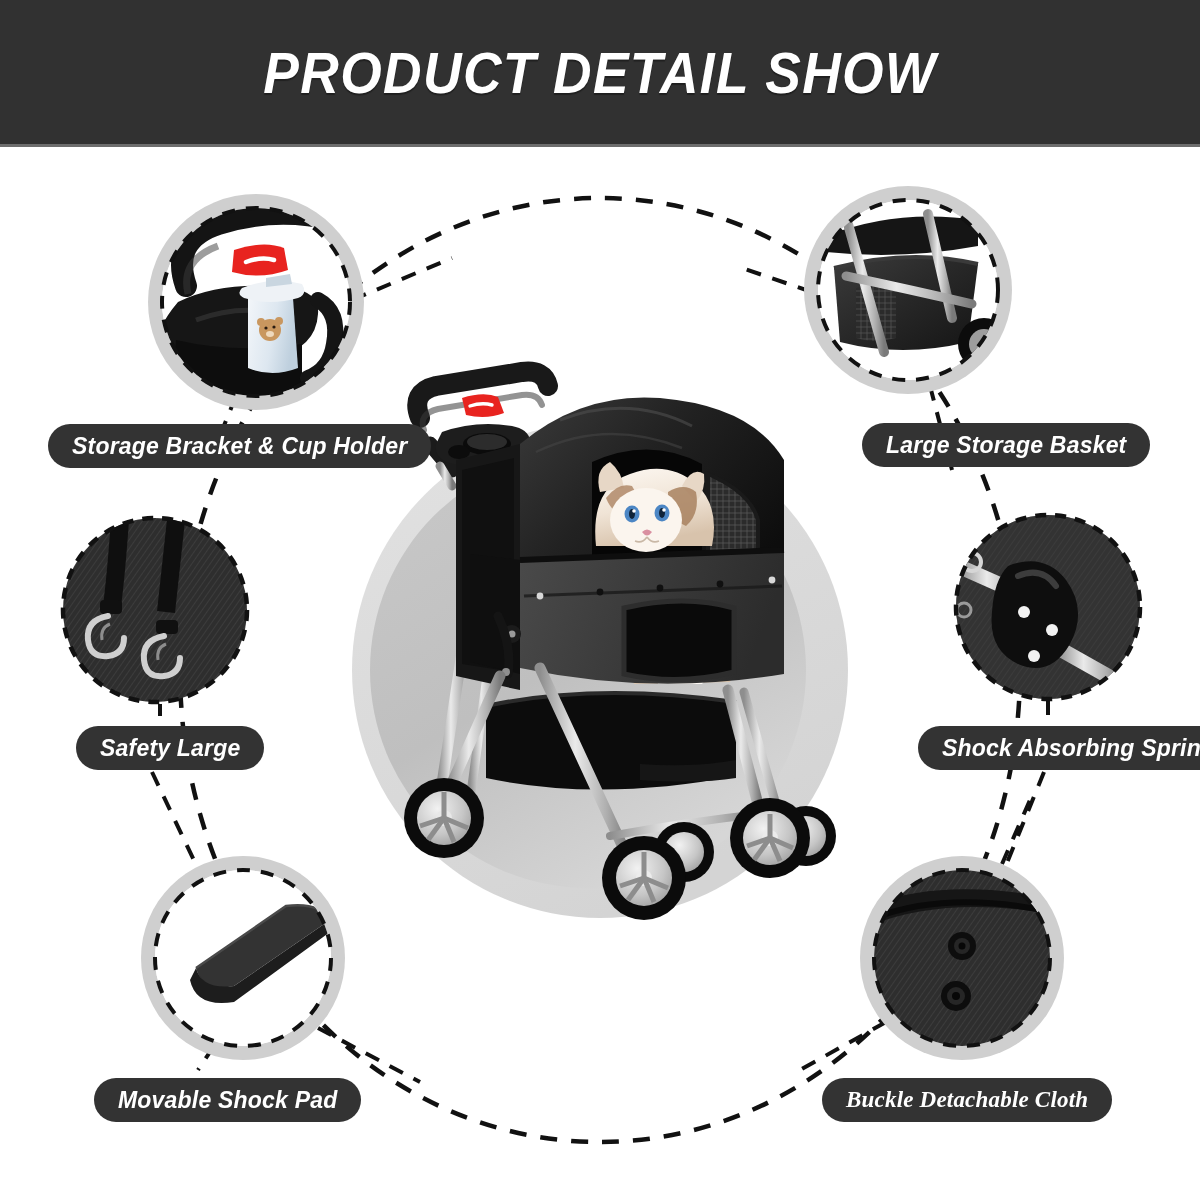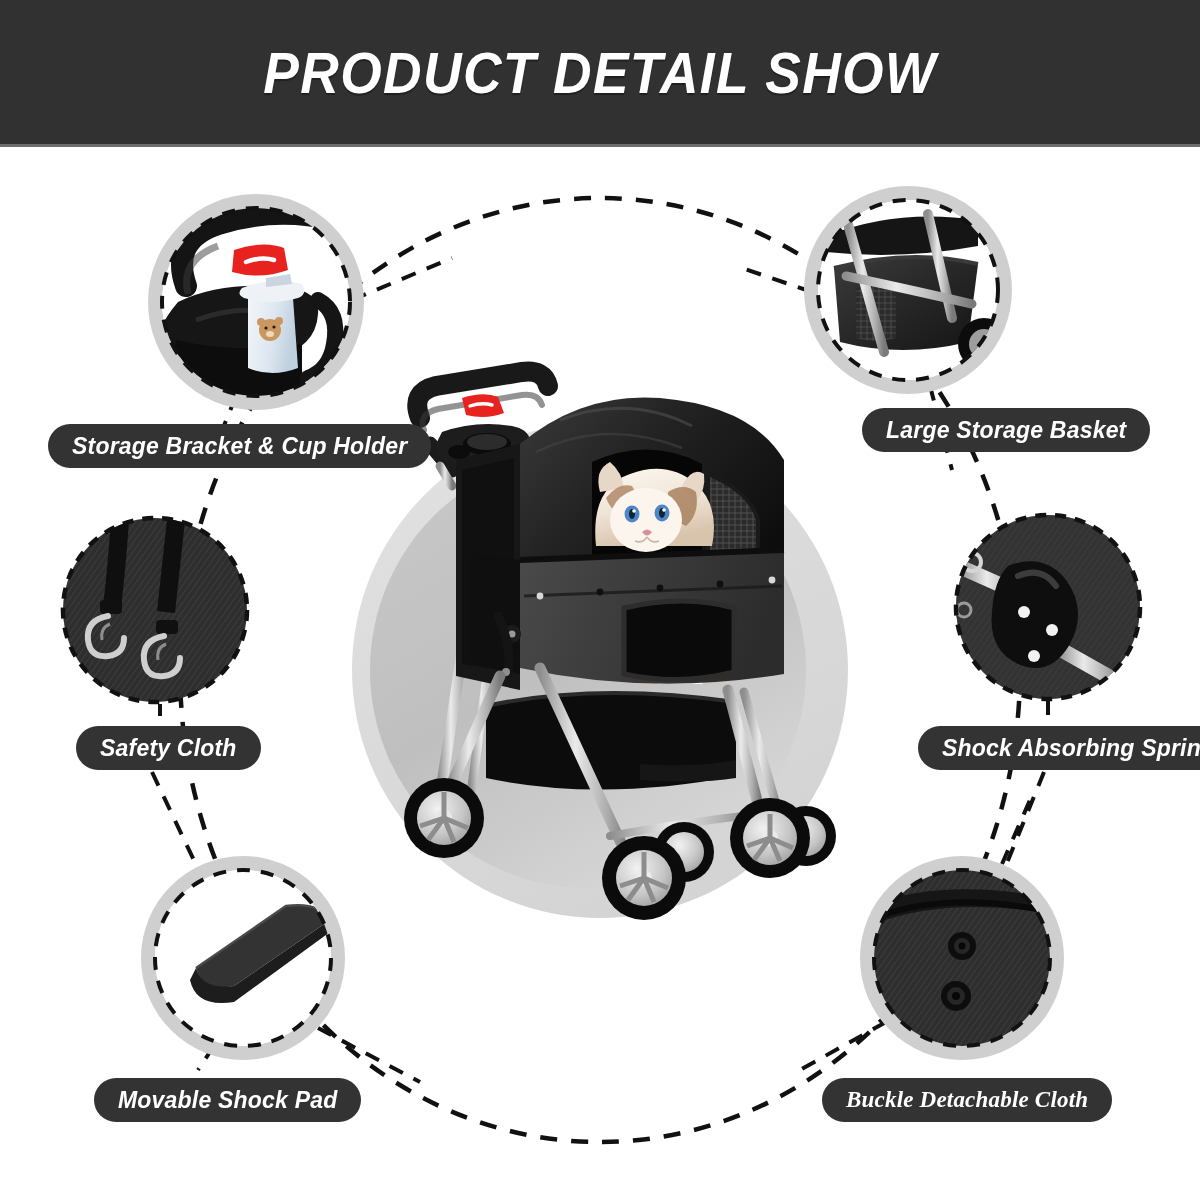--- a/index.html
+++ b/index.html
@@ -46,21 +46,21 @@
     font-size:23px;
     letter-spacing:.2px;
     display:flex;align-items:center;justify-content:center;
     padding:0 24px;
     height:44px;
     white-space:nowrap;
     box-sizing:border-box;
     z-index:30;
   }
   .pill.p-storage  { left:48px;  top:424px; }
-  .pill.p-basket   { left:862px; top:408px;font-style:italic; }
+  .pill.p-basket   { left:862px; top:423px;font-style:italic; }
   .pill.p-lock     { left:76px;  top:726px; }
   .pill.p-spring   { left:918px; top:726px; }
   .pill.p-pad      { left:94px;  top:1078px; }
   .pill.p-buckle   { left:822px; top:1078px;font-family:Liberation Serif, serif; }
 </style>
 </head>
 <body>
 
 <div id="stage">
 
@@ -455,18 +455,18 @@
           <circle cx="956" cy="996" r="9" fill="#262626"></circle>
           <circle cx="956" cy="996" r="4" fill="#070707"></circle>
         </g>
       </g>
       <circle cx="962" cy="958" r="88" fill="none" stroke="#111111" stroke-width="4" stroke-dasharray="13 11"></circle>
     </g>
   </svg>
 
   <div class="pill p-storage">Storage Bracket &amp; Cup Holder</div>
   <div class="pill p-basket">Large Storage Basket</div>
-  <div class="pill p-lock">Safety Cloth</div>
+  <div class="pill p-lock">Safety Large</div>
   <div class="pill p-spring">Shock Absorbing Spring</div>
   <div class="pill p-pad">Movable Shock Pad</div>
   <div class="pill p-buckle">Buckle Detachable Cloth</div>
 
 </div>
 
 </body></html>

